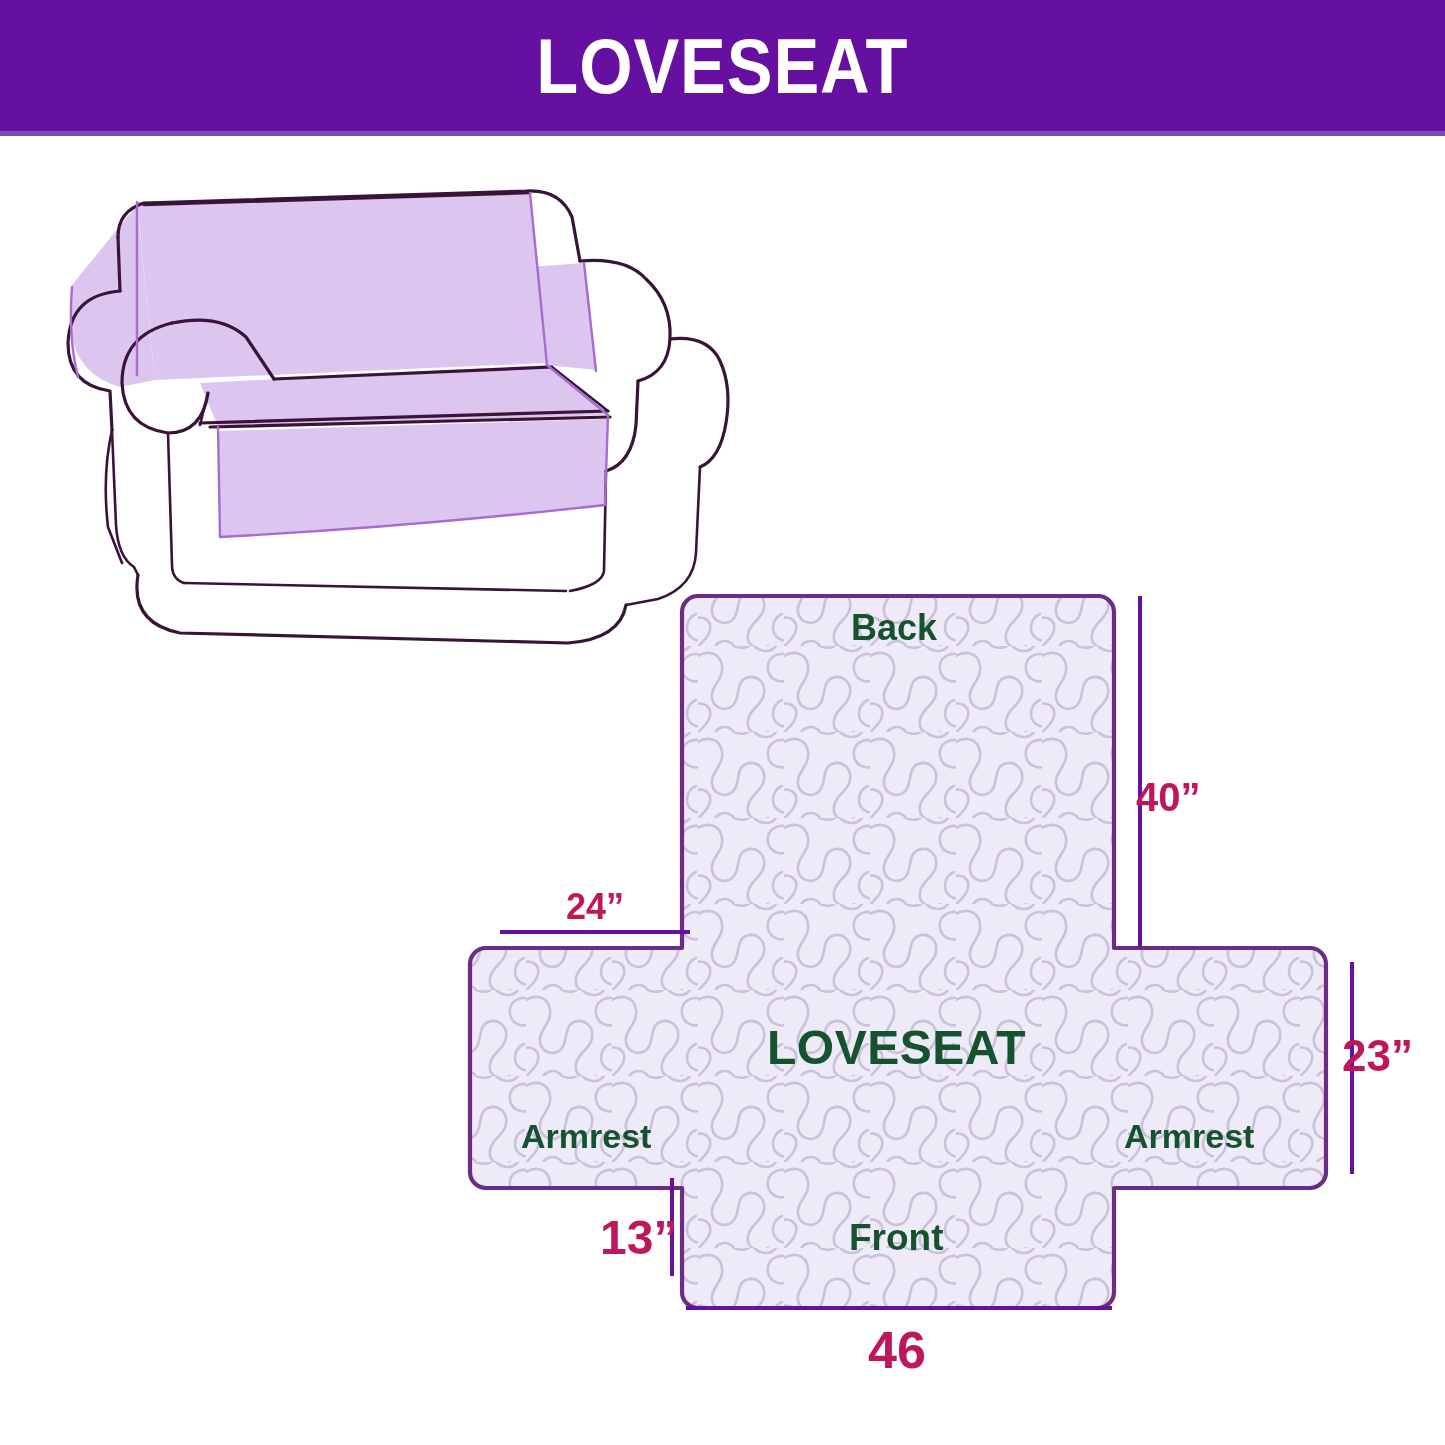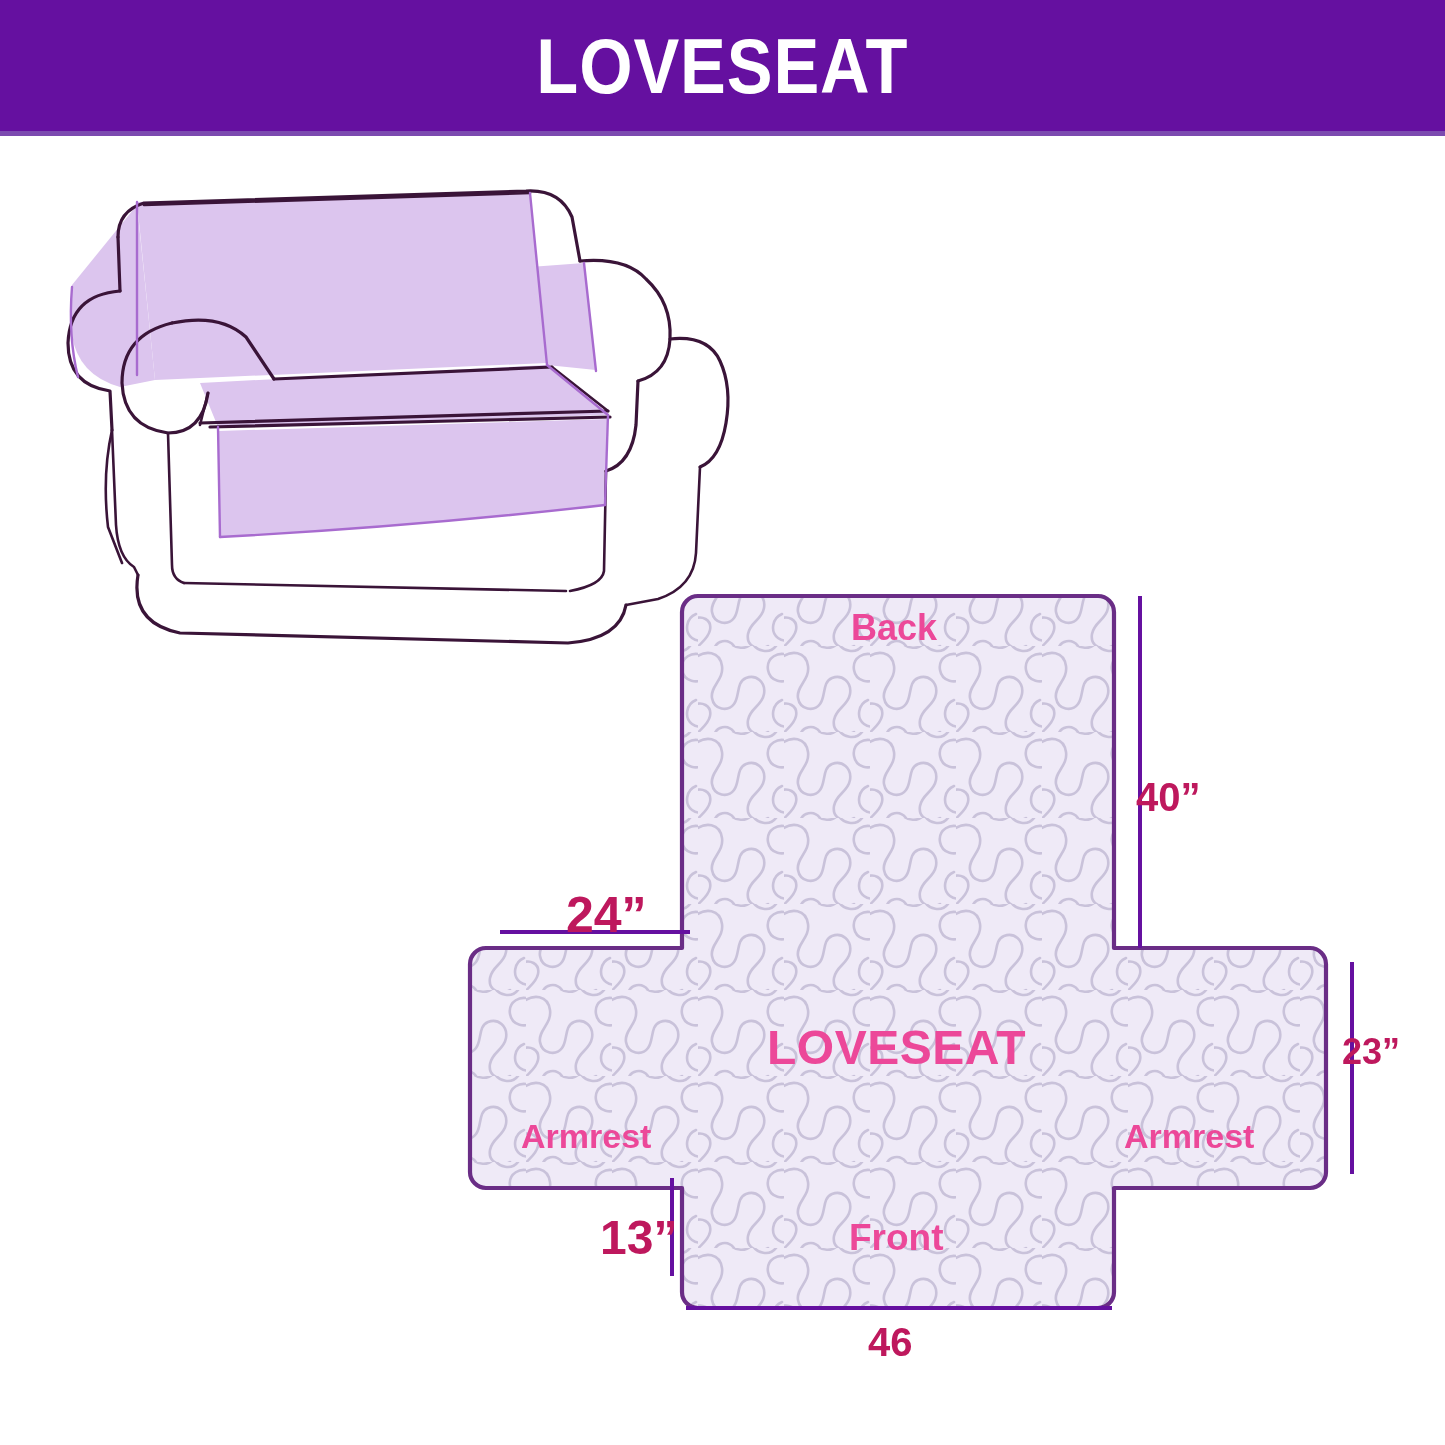--- a/index.html
+++ b/index.html
@@ -68,37 +68,37 @@
 
   .dim-label {
     position: absolute;
     color: #be185d;
     font-weight: bold;
     font-family: "Liberation Sans", sans-serif;
     white-space: nowrap;
   }
   .panel-label {
     position: absolute;
-    color: #ec4899;
+    color: #14532d;
     font-weight: bold;
     font-family: "Liberation Sans", sans-serif;
     white-space: nowrap;
   }
 
   #label-back      { left: 851px;  top: 607px;  font-size: 36px; }
   #label-center    { left: 767px;  top: 1020px; font-size: 48px; letter-spacing: 0.5px; }
   #label-armrest-l { left: 521px;  top: 1117px; font-size: 34px; }
   #label-armrest-r { left: 1124px; top: 1117px; font-size: 34px; }
   #label-front     { left: 849px;  top: 1217px; font-size: 37px; }
 
   #dim-40 { left: 1136px; top: 775px;  font-size: 40px; }
-  #dim-24 { left: 566px;  top: 886px;  font-size: 50px; }
-  #dim-23 { left: 1342px; top: 1031px; font-size: 36px; }
+  #dim-24 { left: 566px;  top: 886px;  font-size: 36px; }
+  #dim-23 { left: 1342px; top: 1031px; font-size: 44px; }
   #dim-13 { left: 600px;  top: 1210px; font-size: 48px; }
-  #dim-46 { left: 868px;  top: 1320px; font-size: 40px; }
+  #dim-46 { left: 868px;  top: 1320px; font-size: 52px; }
 </style>
 </head>
 <body>
 
 <div id="header-banner">
   <div id="header-title">LOVESEAT</div>
 </div>
 <div id="header-banner-underline"></div>
 
 <div id="sofa-illustration">

